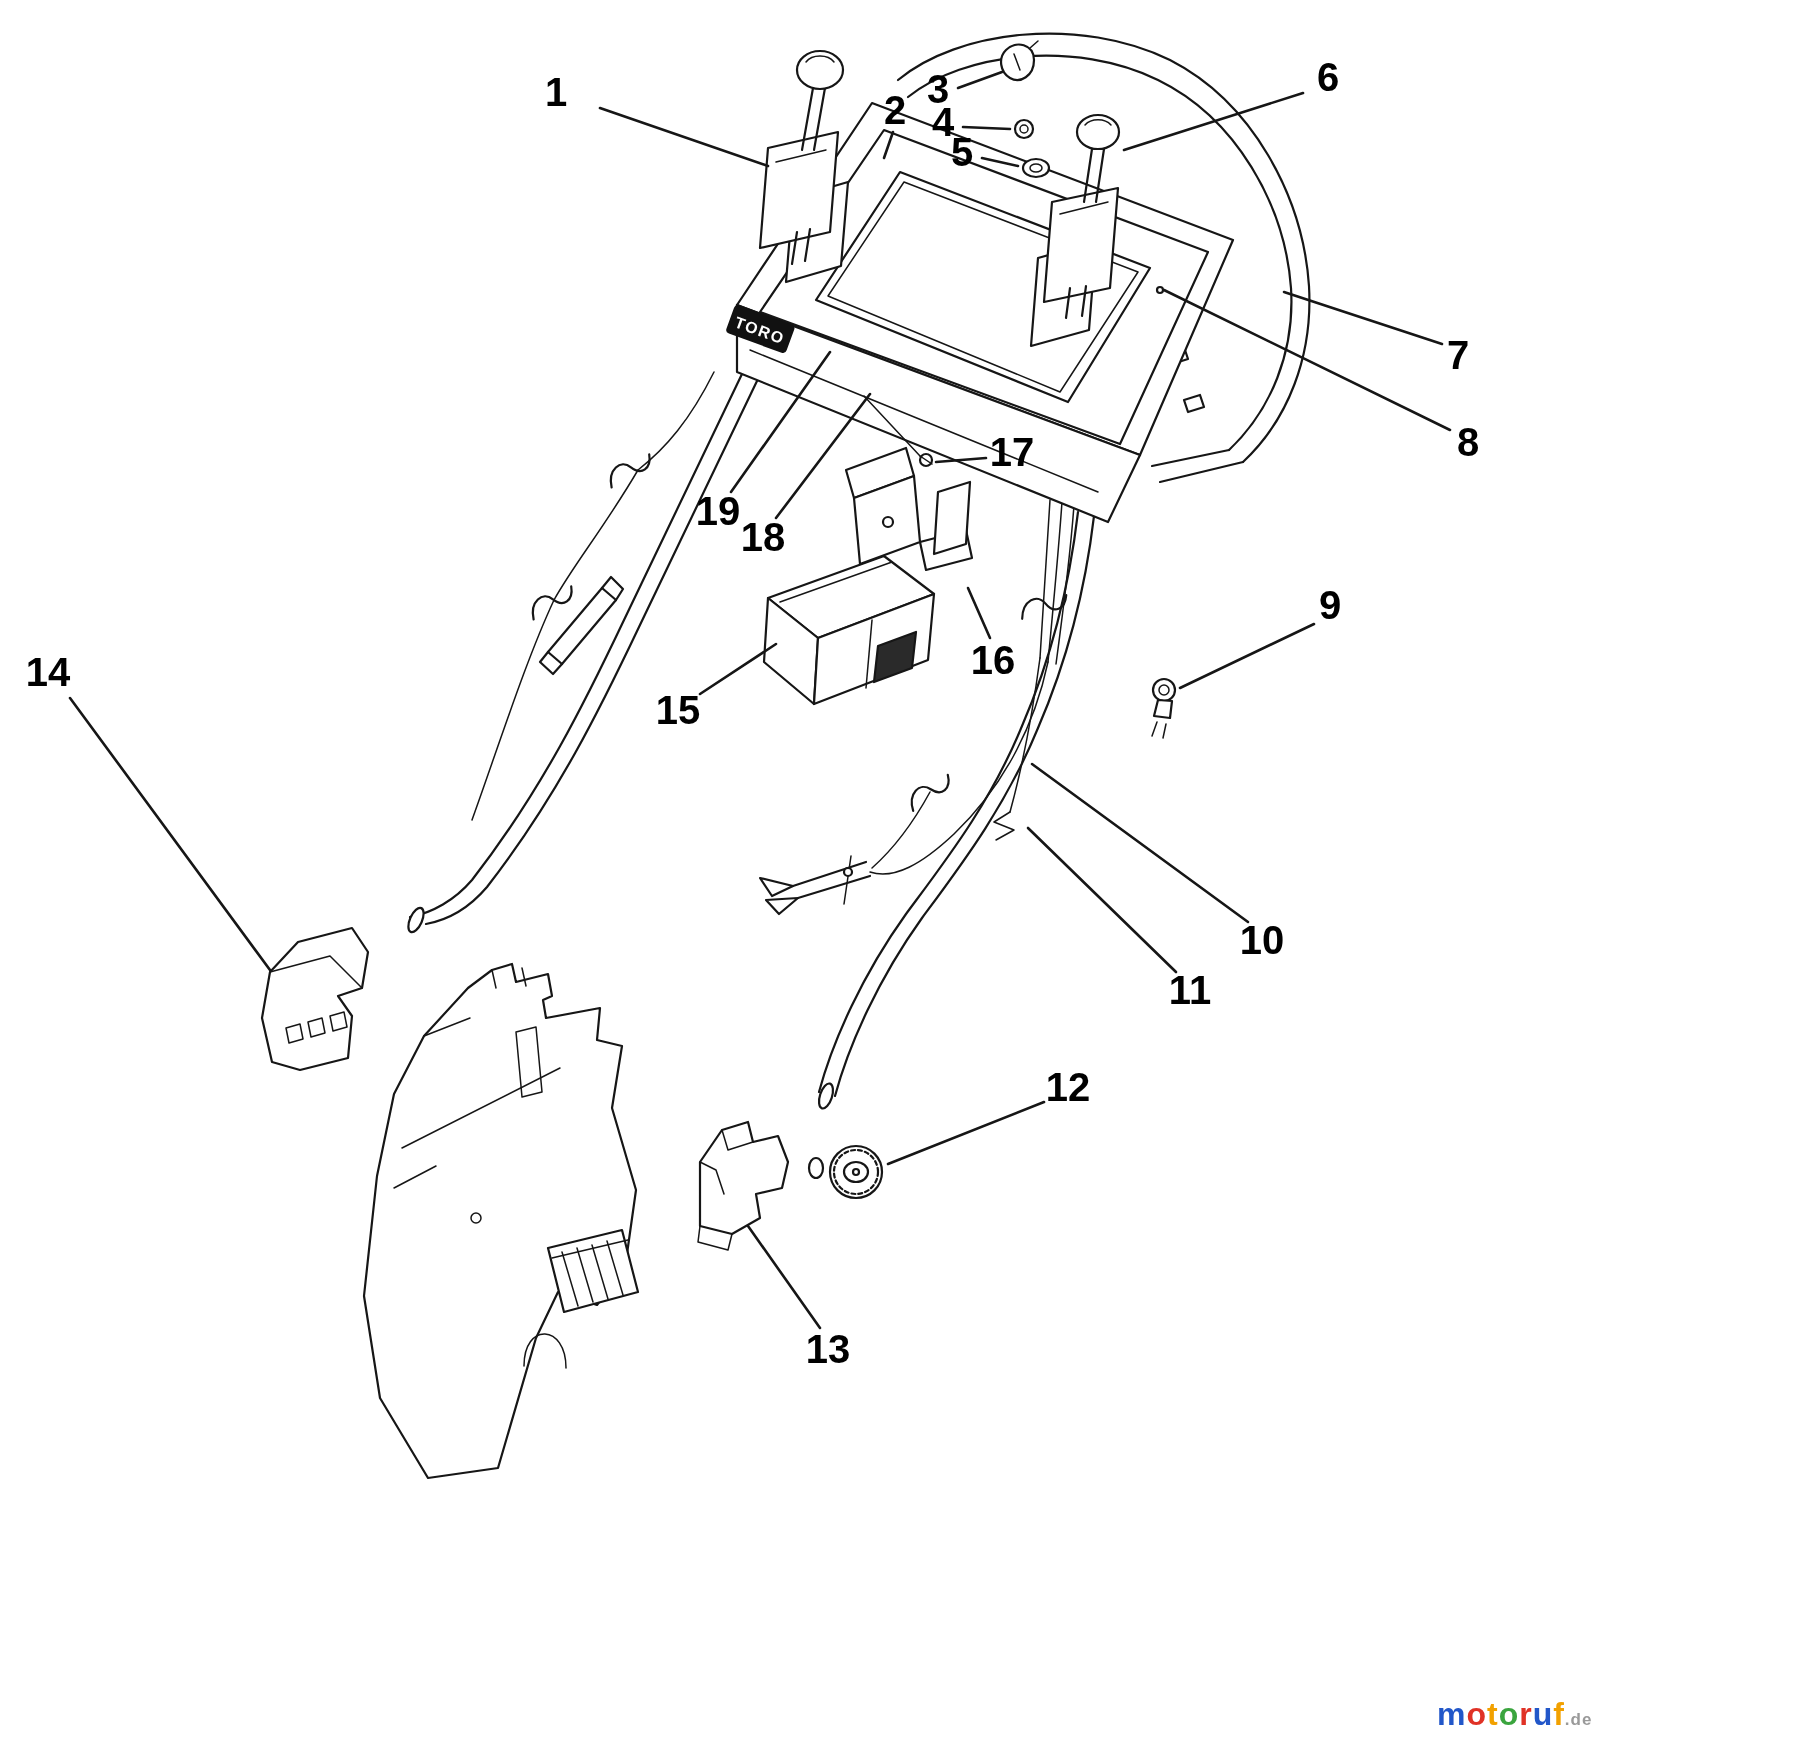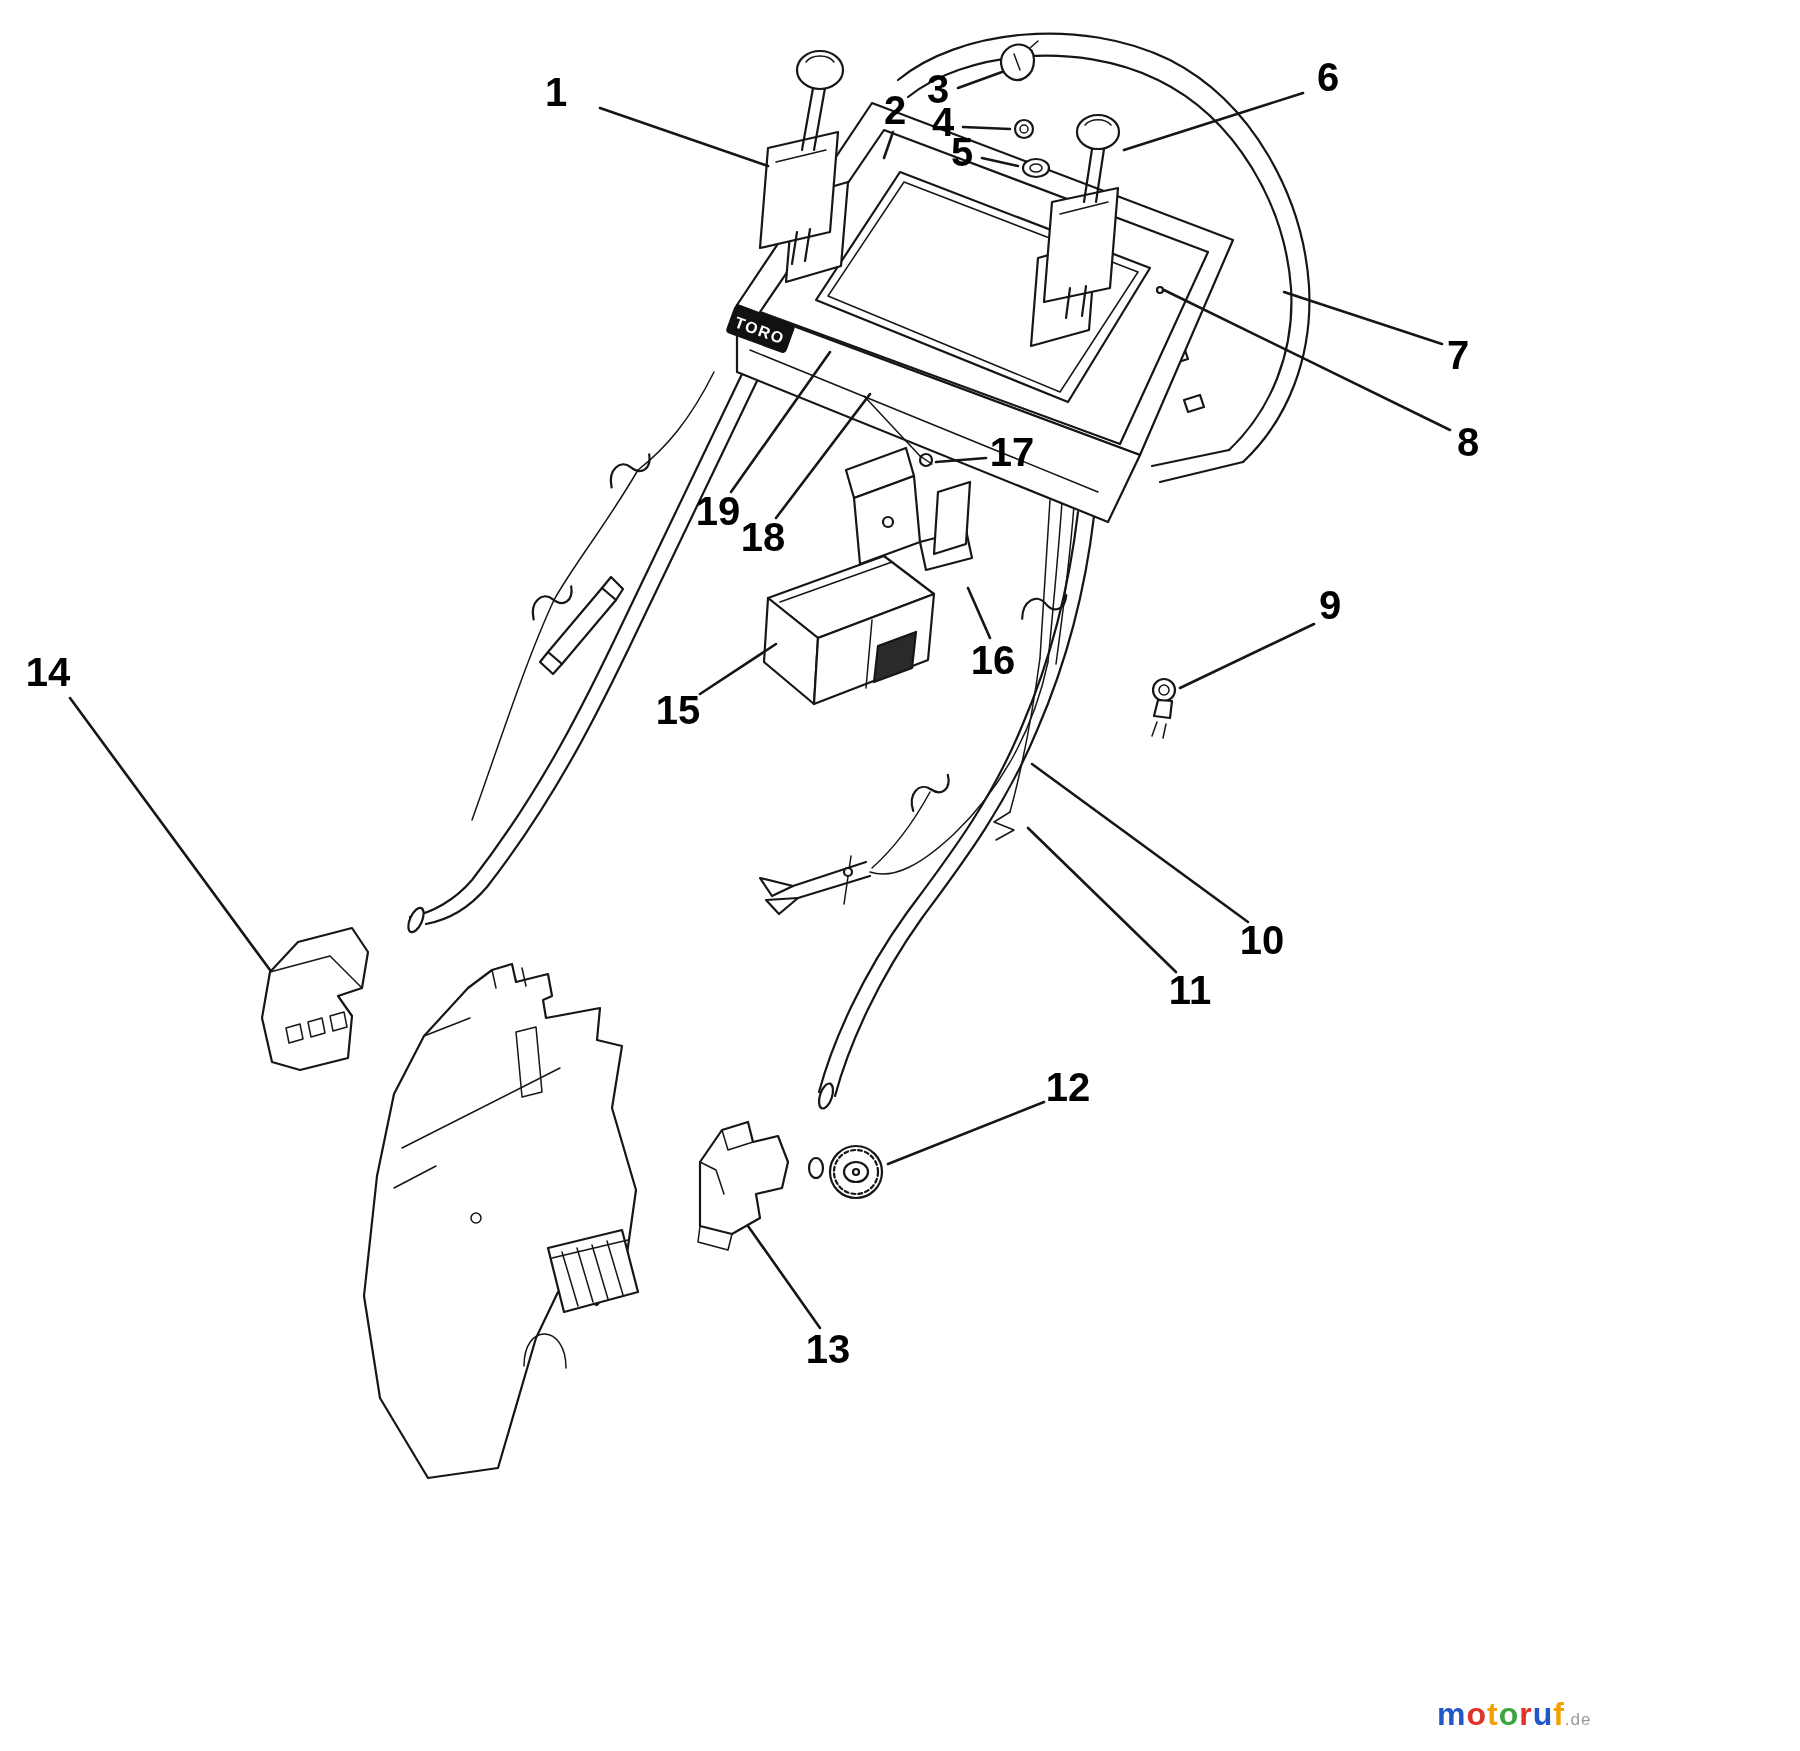--- a/index.html
+++ b/index.html
@@ -12,21 +12,21 @@
   .ln .fw{fill:#ffffff;}
   .ln .fd{fill:#2a2a2a;stroke:#161616;}
   .ln .thin{stroke-width:1.5;}
   .callout{font-family:"Liberation Sans",sans-serif;font-weight:bold;font-size:40px;fill:#000;}
   .leader{stroke:#161616;stroke-width:2.6;stroke-linecap:round;}
   .brand-rect{fill:#111;stroke:none;}
   .brand-text{font-family:"Liberation Sans",sans-serif;font-weight:bold;font-size:16px;
               fill:#fff;letter-spacing:1.5px;}
   .watermark{position:absolute;left:1437px;top:1696px;font-weight:bold;font-size:32px;
              letter-spacing:1px;white-space:nowrap;}
-  .watermark .wm-suffix{font-size:17px;color:#9a9a9a;font-weight:normal;}
+  .watermark .wm-suffix{font-size:17px;color:#9a9a9a;font-weight:bold;}
 </style>
 </head>
 <body>
 
 <div class="stage">
   <svg viewBox="0 0 1800 1751" width="1800" height="1751">
 
     <g class="ln">
       <path class="thin" d="M 714,372 C 690,420 666,448 638,470"></path>
       <path class="thin" d="M 638,470 C 604,528 574,564 554,600"></path>

